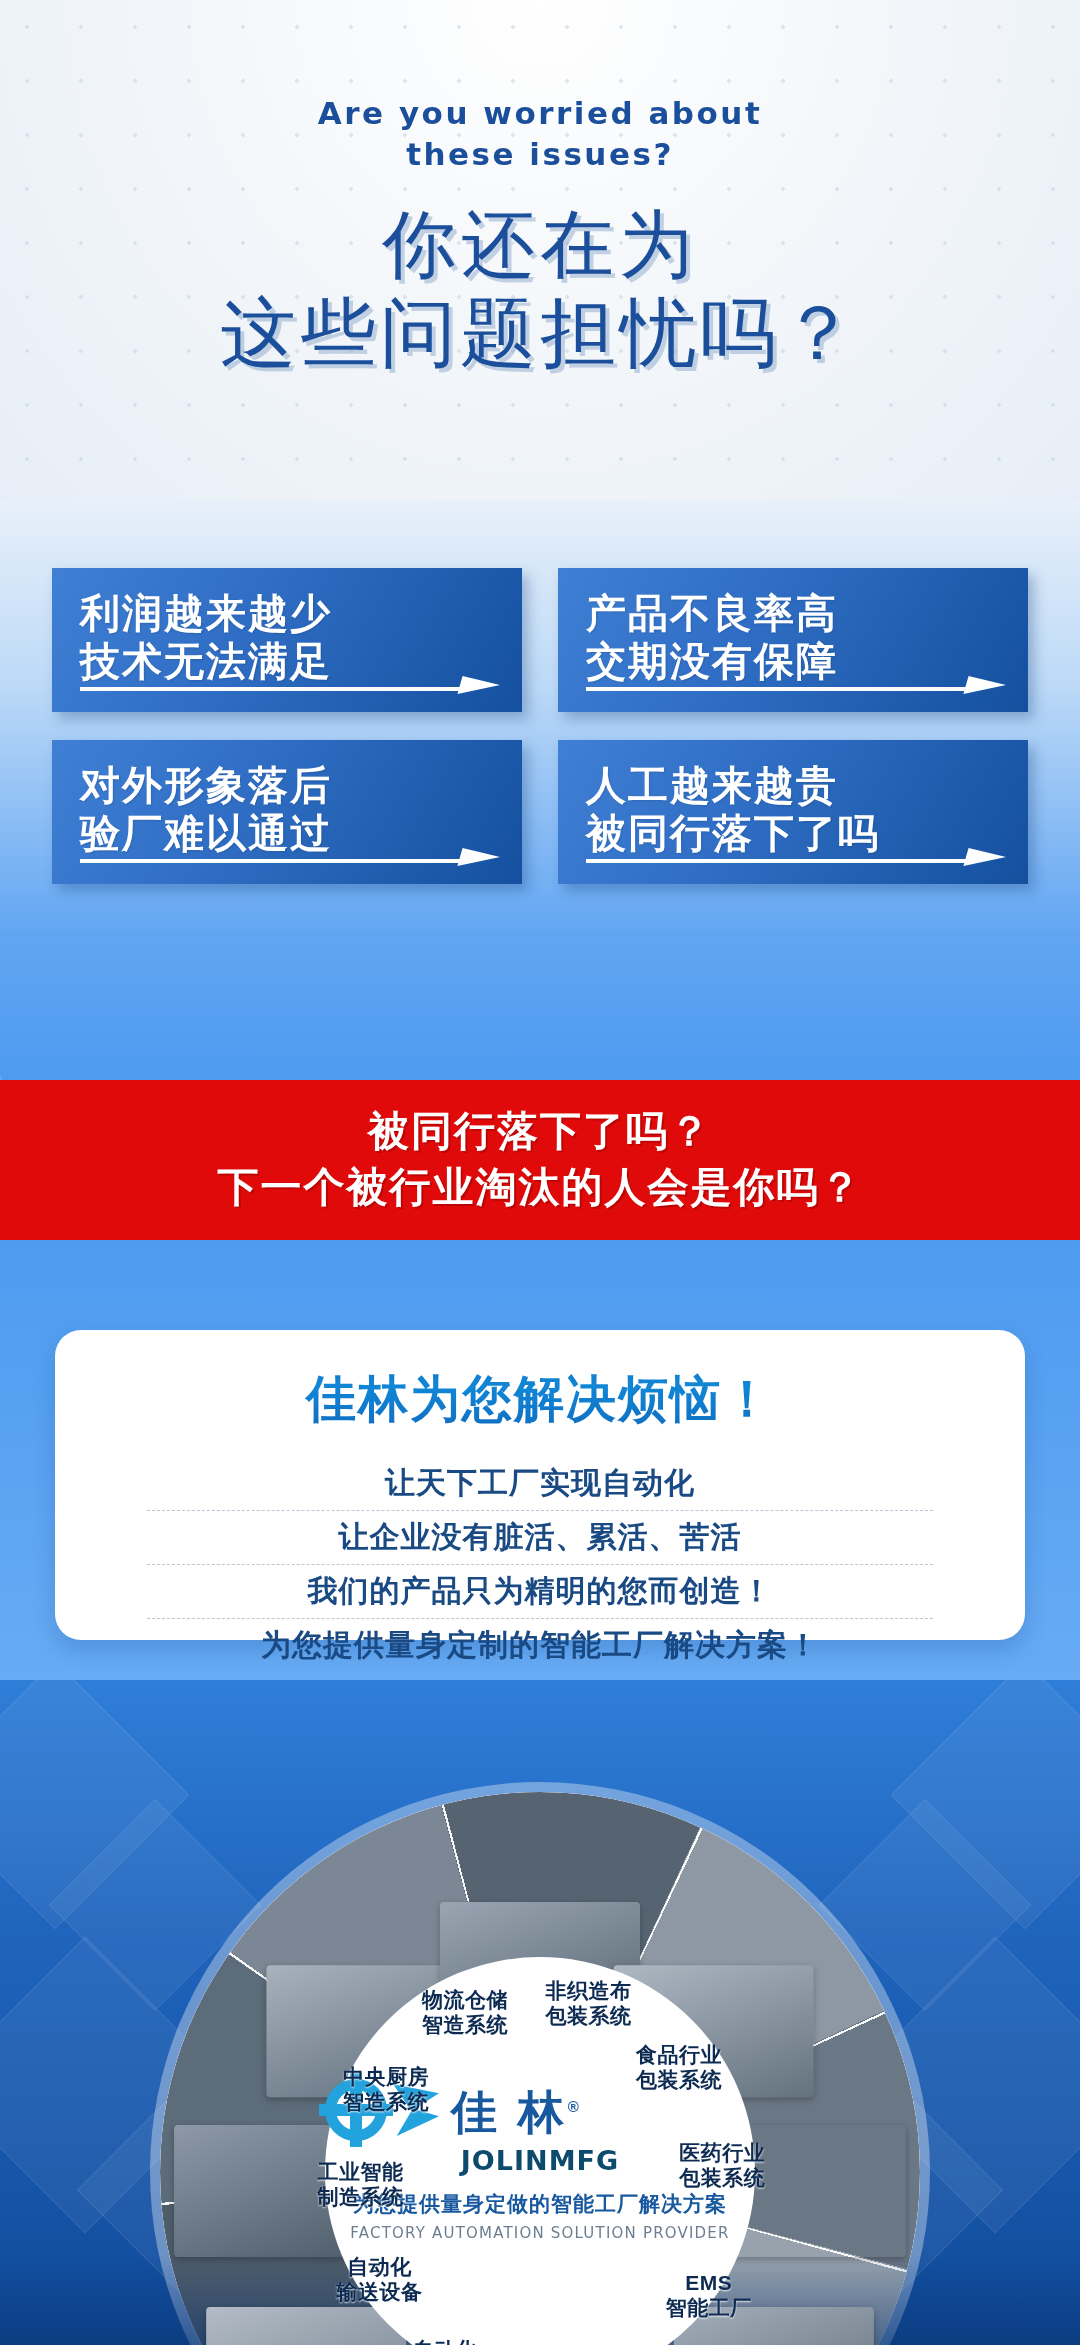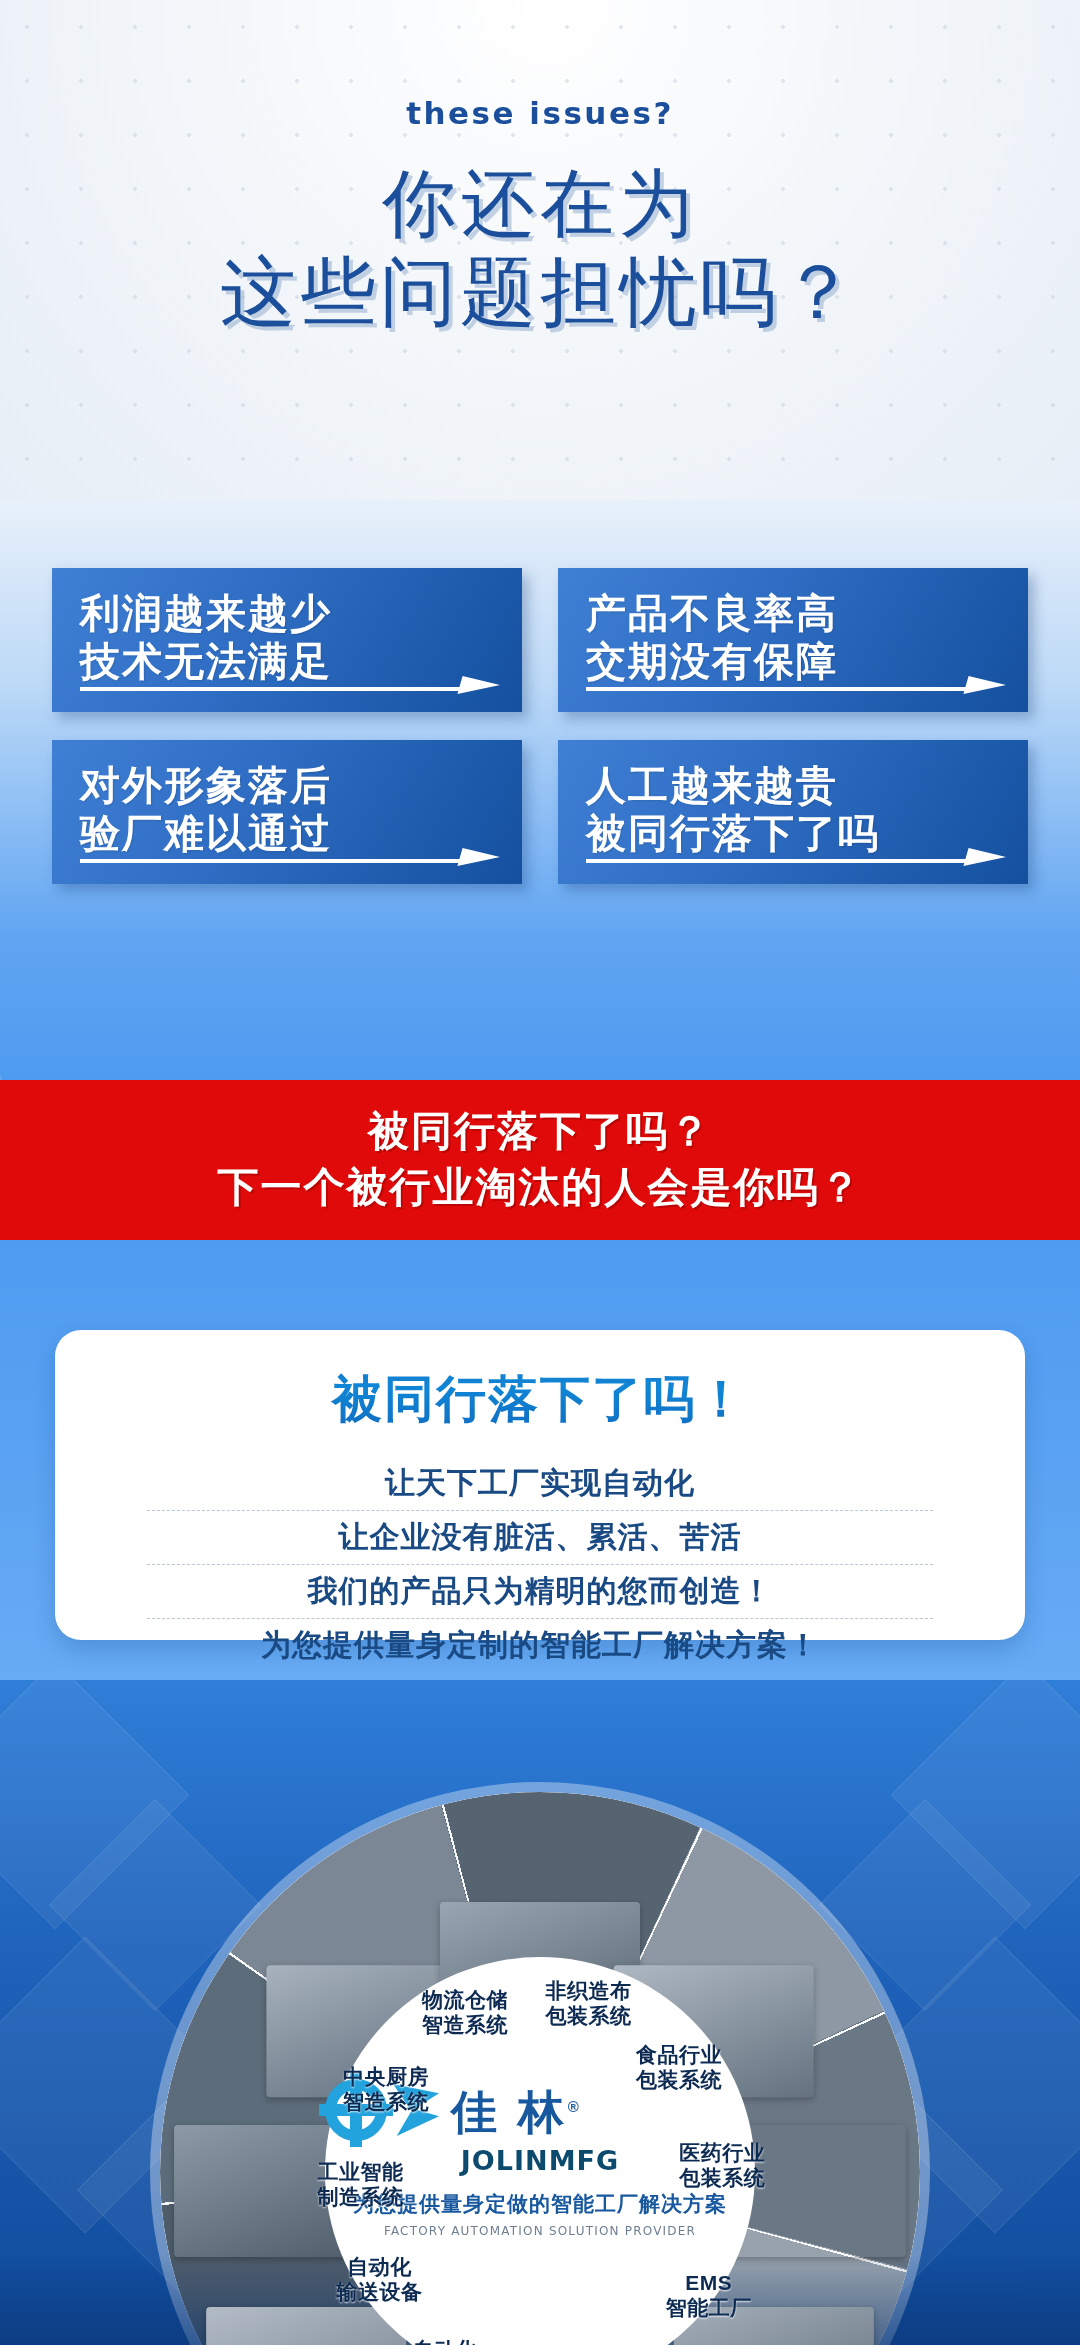--- a/index.html
+++ b/index.html
@@ -166,21 +166,21 @@
   }
   .logo-cn sup{ font-size:15px; vertical-align:super; }
   .logo-en{
     margin-top:4px; font-size:27px; font-weight:800; color:#0c4a6e; letter-spacing:1px;
     font-family:"DejaVu Sans",sans-serif;
   }
   .hub-tag{
     margin-top:14px; font-size:21px; font-weight:700; color:#17589e; letter-spacing:1px;
   }
   .hub-sub{
-    margin-top:6px; font-size:12px; color:#6d7e90; letter-spacing:1.2px;
+    margin-top:6px; font-size:15px; color:#6d7e90; letter-spacing:1.2px;
     font-family:"DejaVu Sans",sans-serif;
   }
   .spoke{
     position:absolute; left:50%; top:50%; width:250px; margin-left:-125px;
     text-align:center; z-index:5; color:#0d2b52;
     font-size:21px; font-weight:700; line-height:25px; letter-spacing:.5px;
     text-shadow:0 1px 2px rgba(255,255,255,.85);
   }
   .photo{
     position:absolute; left:50%; top:50%; width:200px; height:132px;
@@ -192,20 +192,21 @@
     background:linear-gradient(180deg,rgba(15,74,154,0) 0%, rgba(9,50,110,.55) 100%);
   }
 </style>
 </head>
 <body>
 
 <div class="sec-head">
   <div class="dots"></div>
   <div class="head-inner">
     <div class="eng-wrap">
+      <div class="eng-line">Are you worried about</div>
       <div class="eng-line">these issues?</div>
     </div>
     <div class="cn-big">
       <div class="l1">你还在为</div>
       <div class="l2">这些问题担忧吗？</div>
     </div>
   </div>
 </div>
 
 <div class="sec-boxes">
@@ -238,21 +239,21 @@
   </div>
 </div>
 
 <div class="sec-red">
   <div class="rl r1">被同行落下了吗？</div>
   <div class="rl">下一个被行业淘汰的人会是你吗？</div>
 </div>
 
 <div class="sec-card">
   <div class="card">
-    <div class="card-title">被同行落下了吗！</div>
+    <div class="card-title">佳林为您解决烦恼！</div>
     <div class="card-lines">
       <div class="cl">让天下工厂实现自动化</div>
       <div class="cl">让企业没有脏活、累活、苦活</div>
       <div class="cl">我们的产品只为精明的您而创造！</div>
       <div class="cl">为您提供量身定制的智能工厂解决方案！</div>
     </div>
   </div>
 </div>
 
 <div class="sec-wheel">

